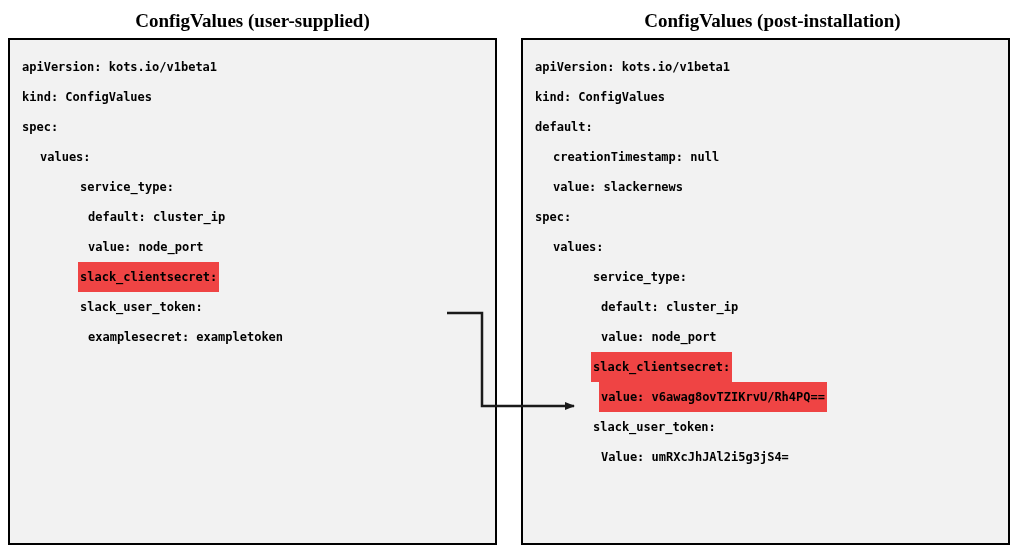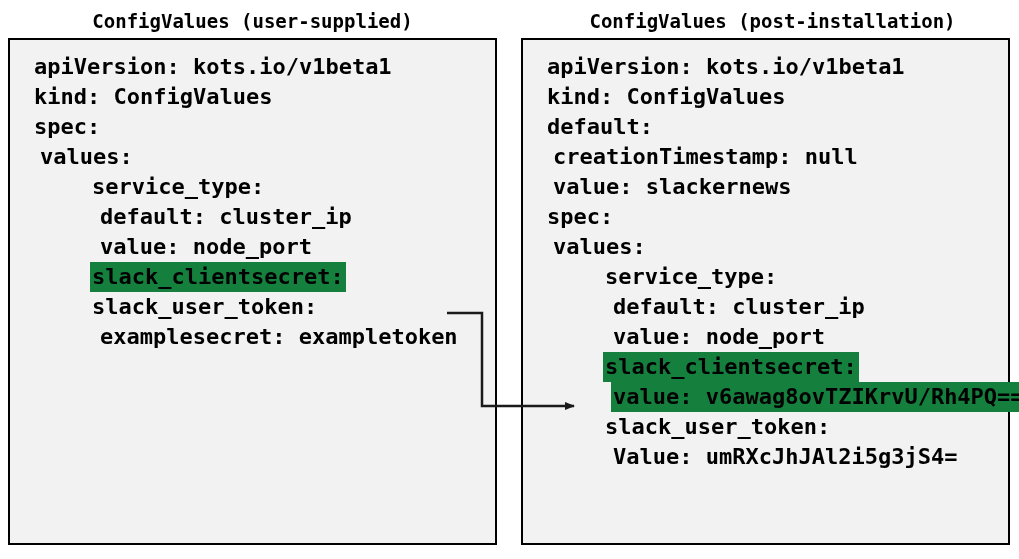--- a/index.html
+++ b/index.html
@@ -30,57 +30,57 @@
     position: absolute;
     top: 8px;
     height: 26px;
     line-height: 26px;
     text-align: center;
     font-size: 19px;
     font-weight: bold;
     letter-spacing: 0px;
     color: #000000;
     white-space: nowrap;
+    font-family: Liberation Serif, serif;
   }
   #title-left  { left: 8px;   width: 489px; }
   #title-right { left: 528px; width: 489px; }
 
   .code {
     position: absolute;
     left: 0;
     top: 0;
     right: 0;
     bottom: 0;
     padding: 12px 0 0 0;
   }
 
   .line {
     position: relative;
     height: 30px;
     line-height: 30px;
-    font-size: 22px;
+    font-size: 12px;
     font-weight: bold;
     color: #000000;
     white-space: pre;
     padding-left: 10px;
-    margin-left: 12px;
   }
 
   .line > span.txt {
     display: inline-block;
     padding: 0 2px;
   }
 
   .line.hl > span.txt {
-    background: #15803d;
+    background: #ef4444;
   }
 
   
   .i0 { padding-left: 10px; }
-  .i1 { padding-left: 16px; }
+  .i1 { padding-left: 28px; }
   .i2 { padding-left: 68px; }
   .i3 { padding-left: 76px; }
 
   #connector {
     position: absolute;
     left: 0;
     top: 0;
     width: 1019px;
     height: 559px;
     pointer-events: none;

